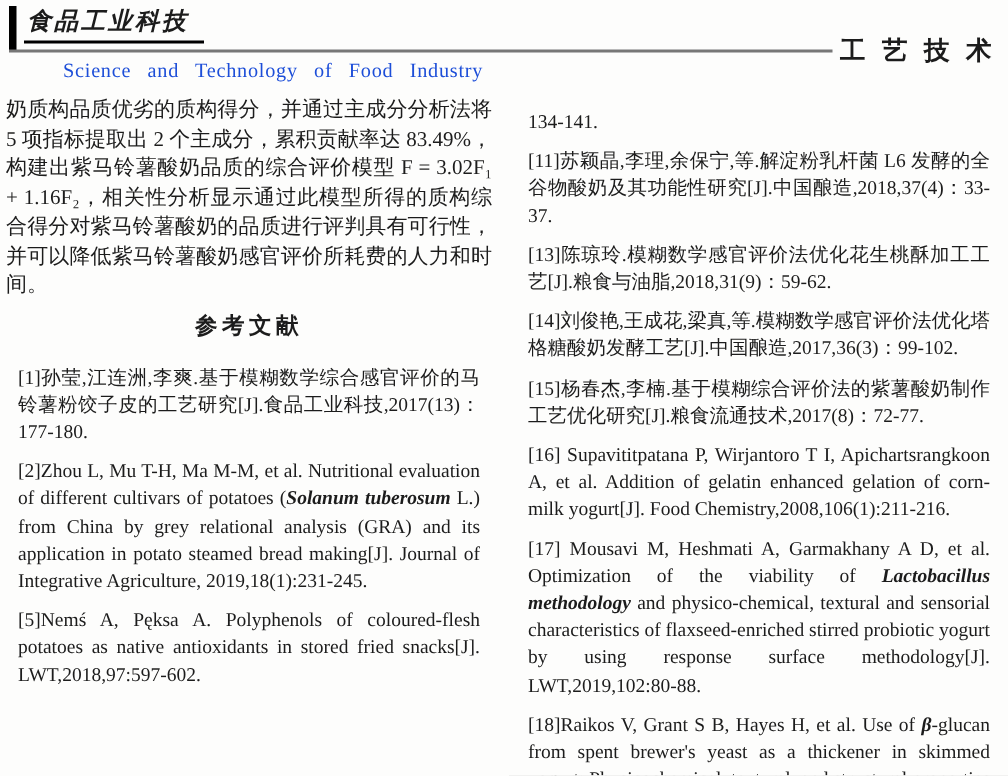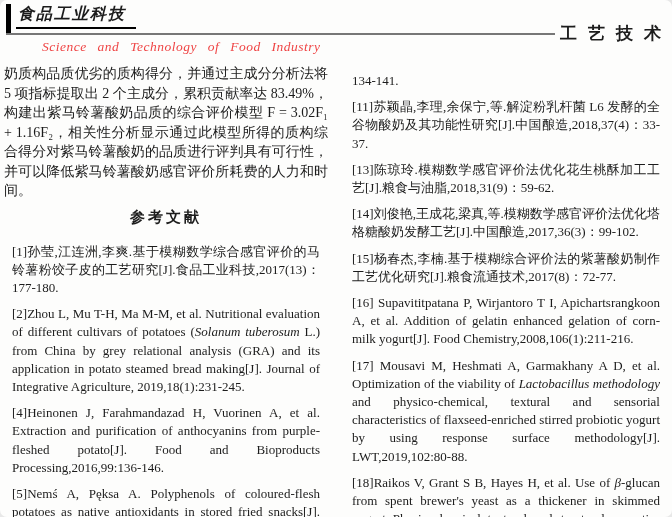--- a/index.html
+++ b/index.html
@@ -5,21 +5,20 @@
   html, body { margin: 0; padding: 0; background: #e8e8e8; }
   .page {
     position: relative;
     width: 672px;
     height: 517px;
     margin: 0 auto;
     background: #fdfdfc;
     overflow: hidden;
     font-family: "Liberation Serif", "DejaVu Serif", serif;
     color: var(--text, #1c1c1c);
-    border-radius: 7px;
   }
 
   
   .logo-bar {
     position: absolute; left: 6px; top: 4px;
     width: 5px; height: 30px;
     background: var(--logo, #000);
   }
   .logo-text {
     position: absolute; left: 16px; top: 4px;
@@ -29,23 +28,23 @@
     border-bottom: 2px solid var(--logo, #000);
     white-space: nowrap;
   }
   .header-rule {
     position: absolute; left: 6px; top: 33px;
     width: 549px; height: 2px;
     background: var(--rule, #777);
   }
   .journal-en {
     position: absolute; left: 42px; top: 39px;
-    font-style: italic; font-size: 13.5px;
+    font-size: 13.5px;
     word-spacing: 7px; letter-spacing: 0.5px;
-    color: #ef4444;
+    color: #1d4ed8;
     white-space: nowrap;
   }
   .section-label {
     position: absolute; right: 0px; top: 22px;
     font-size: 17px; font-weight: bold;
     letter-spacing: 11px;
     white-space: nowrap;
   }
 
   
@@ -67,21 +66,21 @@
     font-size: 15px; font-weight: bold;
     text-align: center; letter-spacing: 3px;
   }
   .ref, .carry {
     margin: 8px;
     font-size: 13px;
     line-height: 18.2px;
     text-align: justify;
     text-justify: inter-character;
   }
-  .it { font-style: italic; }
+  .it { font-style: italic; font-weight: bold; }
 </style>
 </head>
 <body>
 
 <div class="page">
 
   <header>
     <span class="logo-bar"></span>
     <span class="logo-text">食品工业科技</span>
     <div class="header-rule"></div>
@@ -90,21 +89,20 @@
   </header>
 
   <main class="columns">
 
     <section class="col">
       <p class="body-par">奶质构品质优劣的质构得分，并通过主成分分析法将 5 项指标提取出 2 个主成分，累积贡献率达 83.49%，构建出紫马铃薯酸奶品质的综合评价模型 F = 3.02F₁ + 1.16F₂，相关性分析显示通过此模型所得的质构综合得分对紫马铃薯酸奶的品质进行评判具有可行性，并可以降低紫马铃薯酸奶感官评价所耗费的人力和时间。</p>
       <h2 class="ref-heading">参考文献</h2>
       <div>
           <p class="ref"><span>[1]孙莹,江连洲,李爽.基于模糊数学综合感官评价的马铃薯粉饺子皮的工艺研究[J].食品工业科技,2017(13)：177-180.</span></p>
           <p class="ref"><span>[2]Zhou L, Mu T-H, Ma M-M, et al. Nutritional evaluation of different cultivars of potatoes (</span><span class="it">Solanum tuberosum</span><span> L.) from China by grey relational analysis (GRA) and its application in potato steamed bread making[J]. Journal of Integrative Agriculture, 2019,18(1):231-245.</span></p>
-          <p class="ref"><span>[4]Heinonen J, Farahmandazad H, Vuorinen A, et al. Extraction and purification of anthocyanins from purple-fleshed potato[J]. Food and Bioproducts Processing,2016,99:136-146.</span></p>
           <p class="ref"><span>[5]Nemś A, Pęksa A. Polyphenols of coloured-flesh potatoes as native antioxidants in stored fried snacks[J]. LWT,2018,97:597-602.</span></p>
         </div>
     </section>
 
     <section class="col">
       <p class="carry">134-141.</p>
       <div>
           <p class="ref"><span>[11]苏颖晶,李理,余保宁,等.解淀粉乳杆菌 L6 发酵的全谷物酸奶及其功能性研究[J].中国酿造,2018,37(4)：33-37.</span></p>
           <p class="ref"><span>[13]陈琼玲.模糊数学感官评价法优化花生桃酥加工工艺[J].粮食与油脂,2018,31(9)：59-62.</span></p>
           <p class="ref"><span>[14]刘俊艳,王成花,梁真,等.模糊数学感官评价法优化塔格糖酸奶发酵工艺[J].中国酿造,2017,36(3)：99-102.</span></p>

